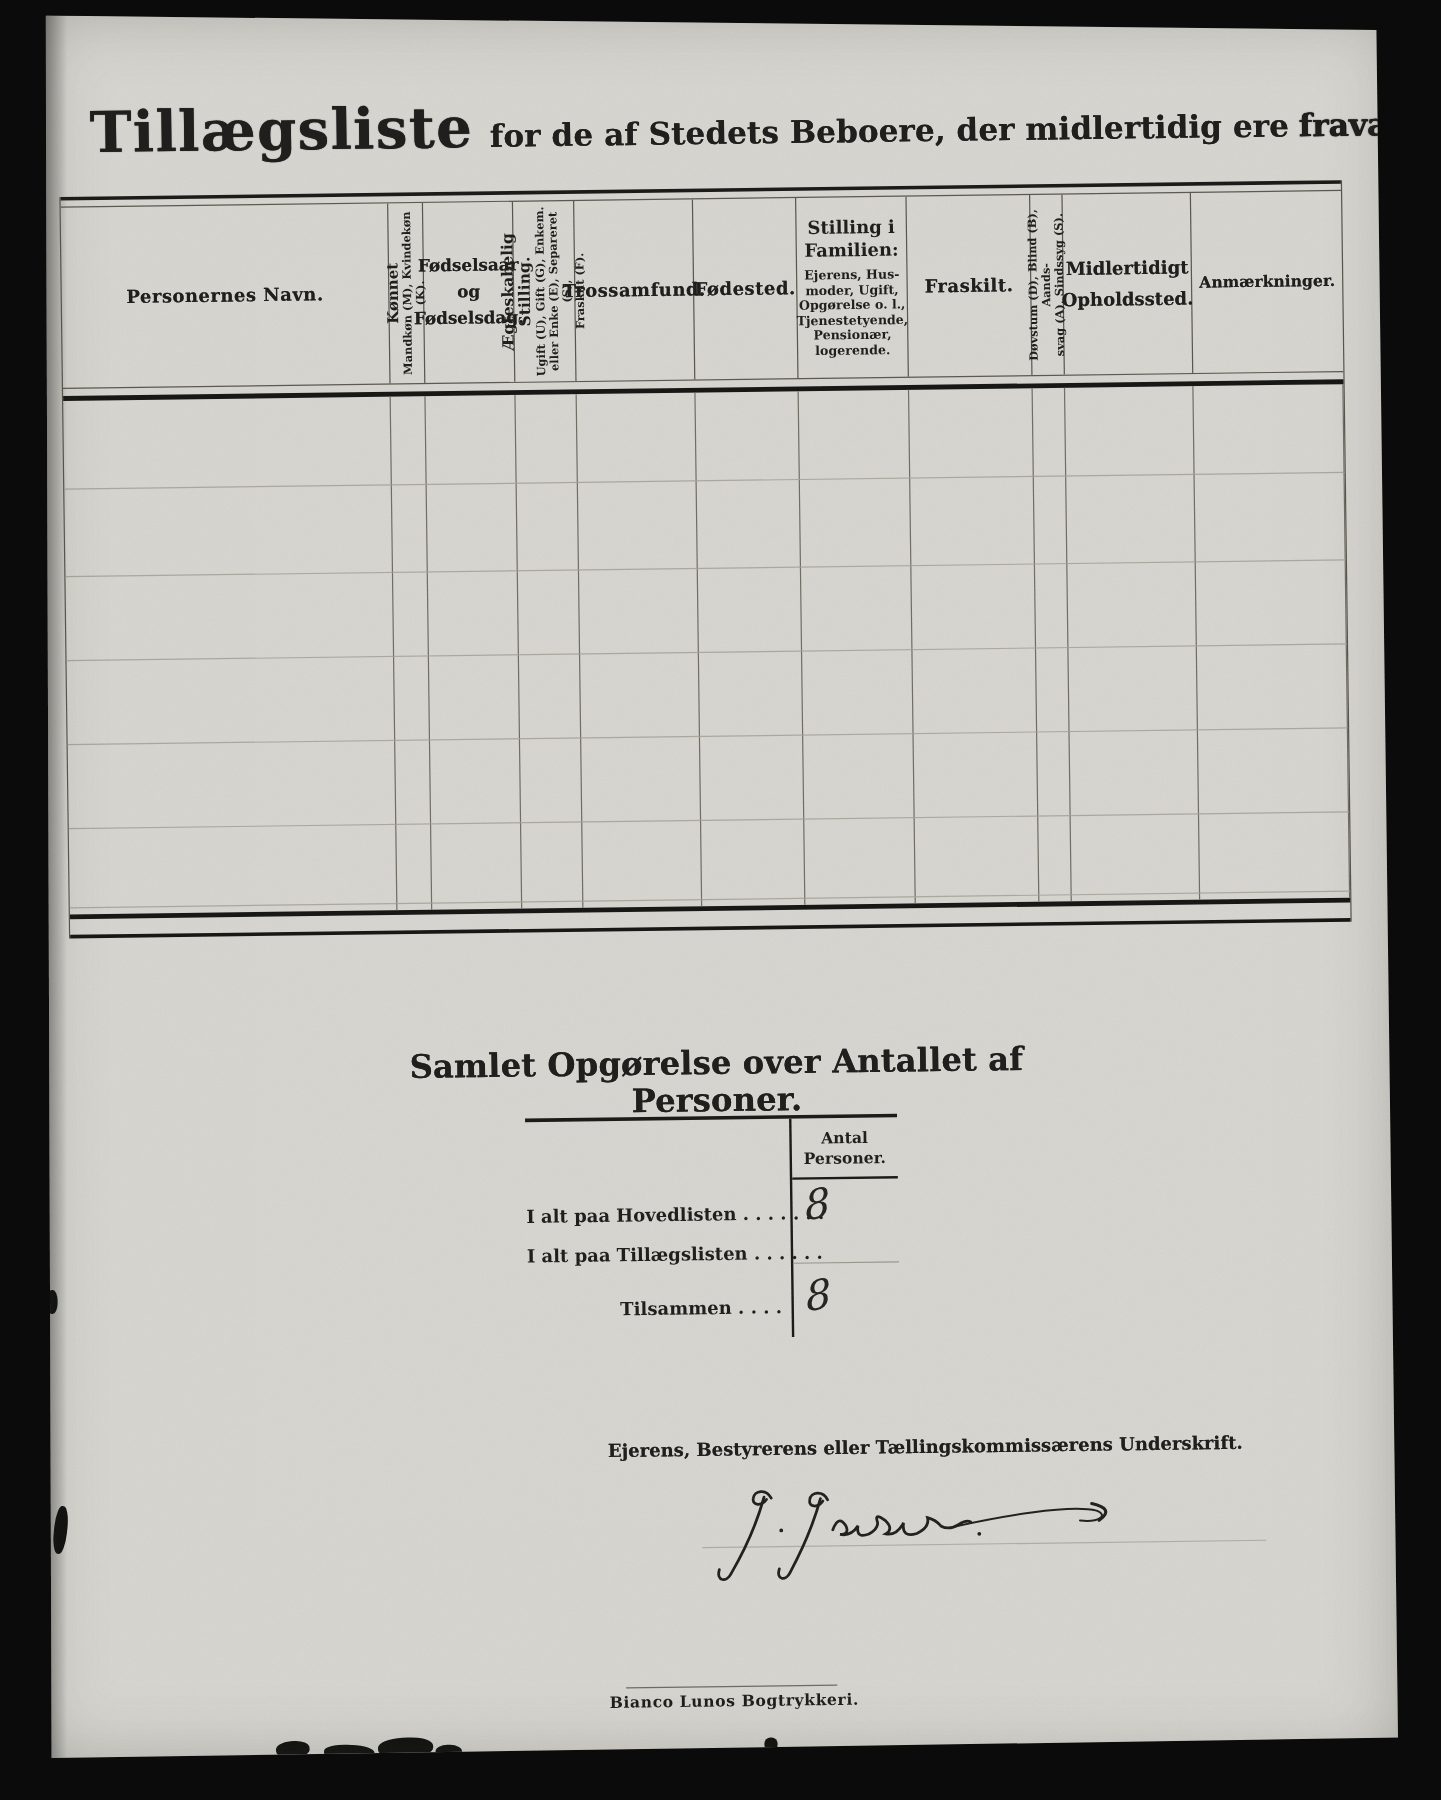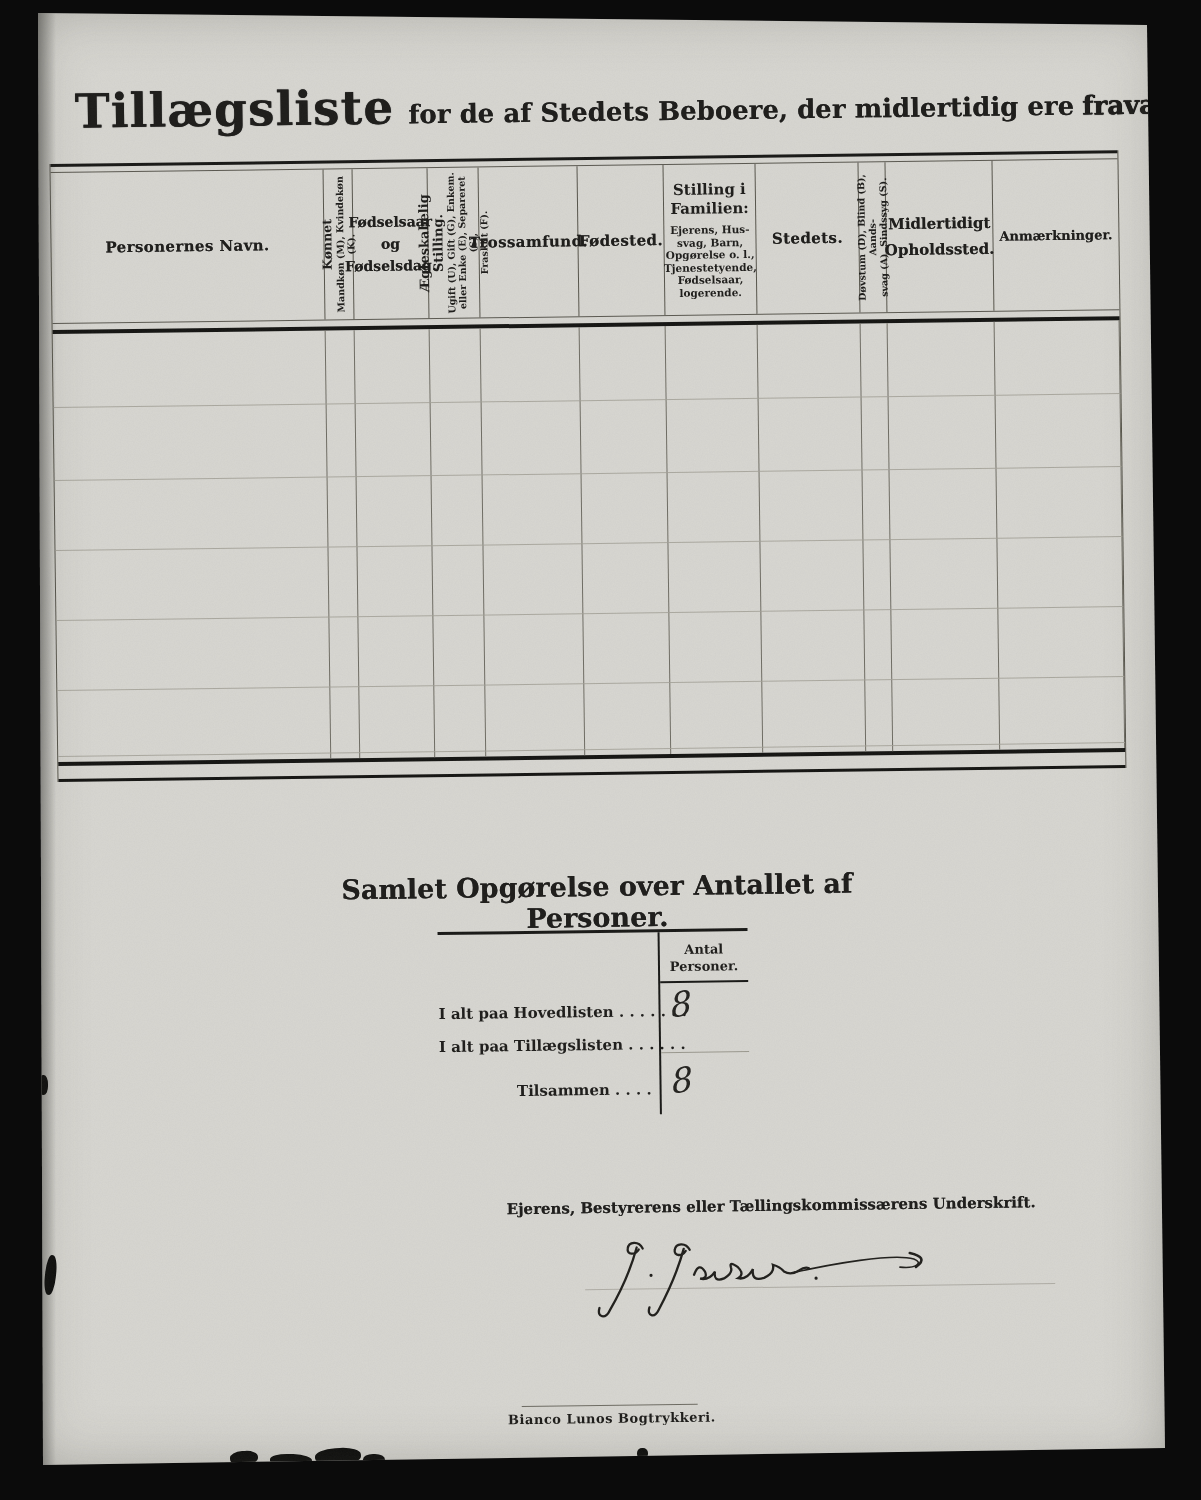--- a/index.html
+++ b/index.html
@@ -133,29 +133,29 @@
         <div class="hc c5">
           <span class="h-label">Fødested.</span>
         </div>
         <div class="hc c6">
           <div class="h-main2">
             <span style="display:block">Stilling i</span>
             <span style="display:block">Familien:</span>
           </div>
           <div class="h-sub">
             <span style="display:block">Ejerens, Hus-</span>
-            <span style="display:block">svag, Barn,</span>
+            <span style="display:block">moder, Ugift,</span>
             <span style="display:block">Opgørelse o. l.,</span>
             <span style="display:block">Tjenestetyende,</span>
-            <span style="display:block">Fødselsaar,</span>
+            <span style="display:block">Pensionær,</span>
             <span style="display:block">logerende.</span>
           </div>
         </div>
         <div class="hc c7">
-          <span class="h-label">Stedets.</span>
+          <span class="h-label">Fraskilt.</span>
         </div>
         <div class="hc c8">
           <div class="vwrap">
             <span class="v-sub">Døvstum (D), Blind (B), Aands-</span>
             <span class="v-sub">svag (A), Sindssyg (S).</span>
           </div>
         </div>
         <div class="hc c9">
           <div class="h-lines2">
             <span style="display:block">Midlertidigt</span>

